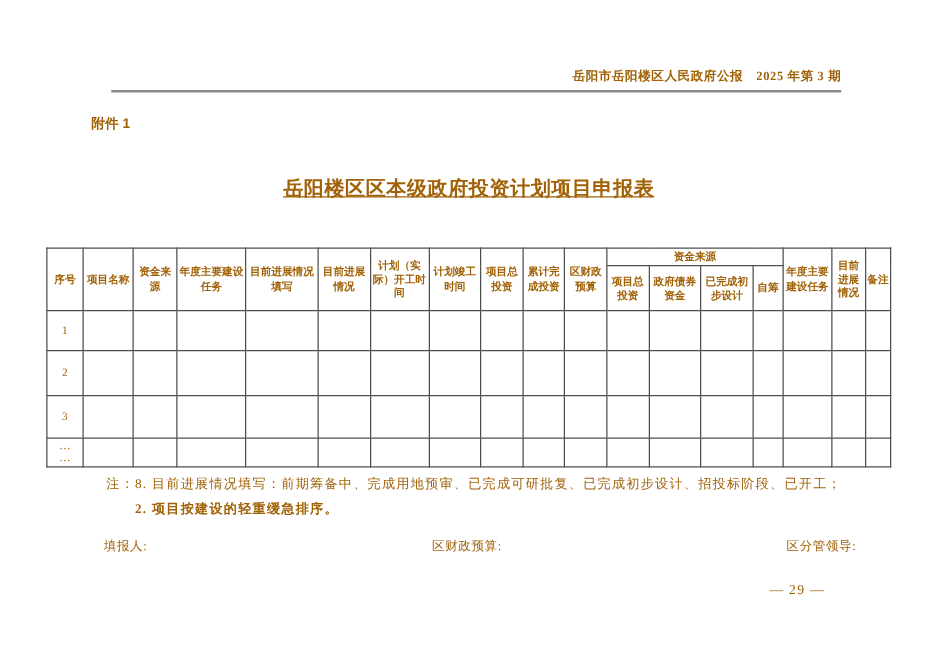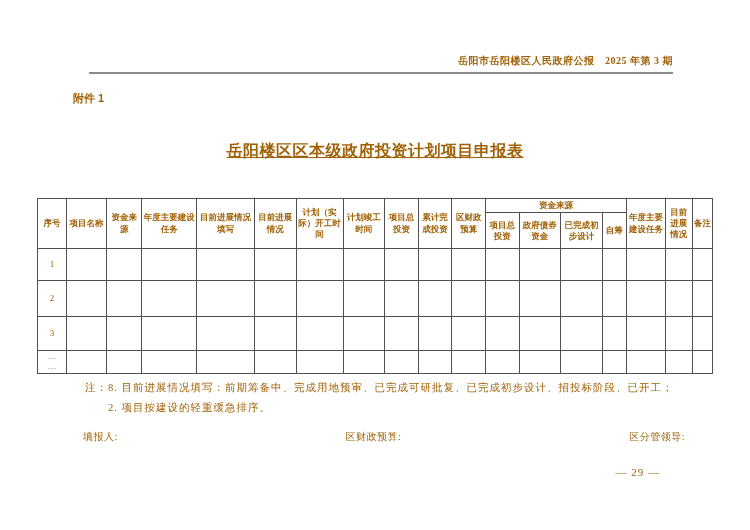--- a/index.html
+++ b/index.html
@@ -89,21 +89,21 @@
   }
   .notes {
     position: absolute;
     top: 378px;
     left: 85px;
     width: 600px;
     font-size: 10.5px;
     letter-spacing: 1px;
     line-height: 20px;
   }
-  .notes .note-line2 { padding-left: 23px; }
+  .notes .note-line2 { padding-left: 23px; font-weight: bold; }
   .signature-row {
     position: absolute;
     top: 430px;
     left: 83px;
     width: 602px;
     display: flex;
     justify-content: space-between;
     font-size: 10px;
     letter-spacing: 0.5px;
   }

